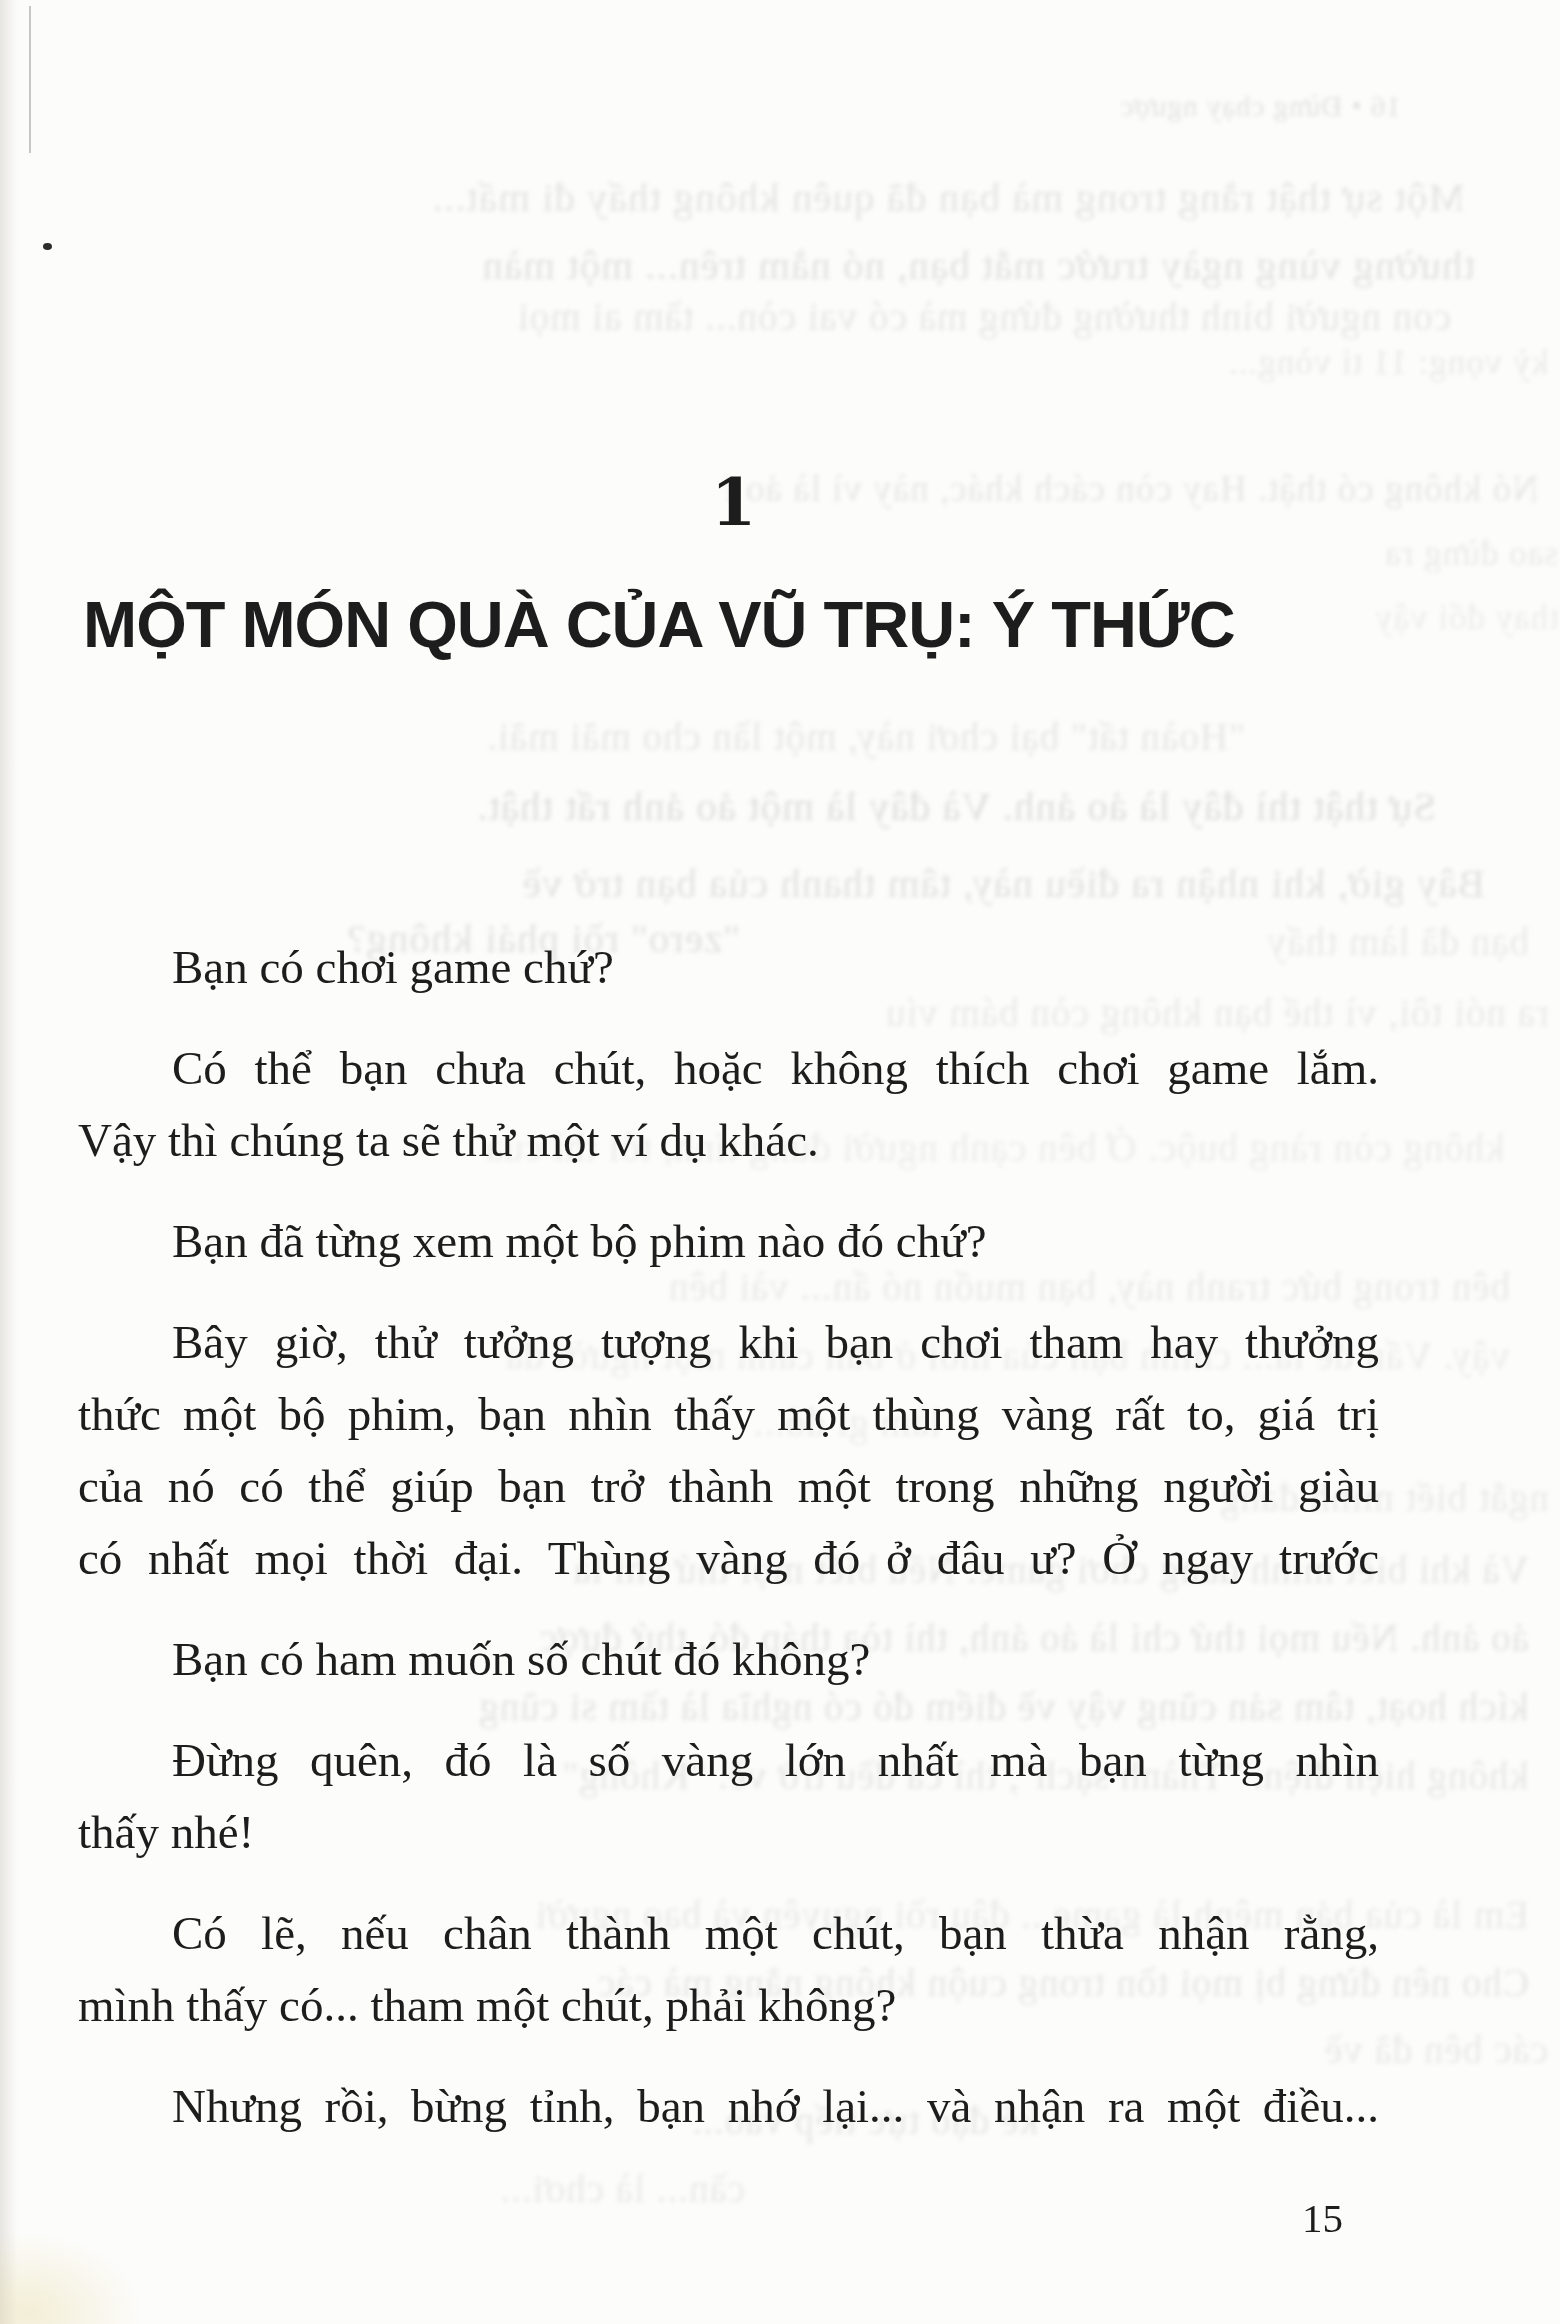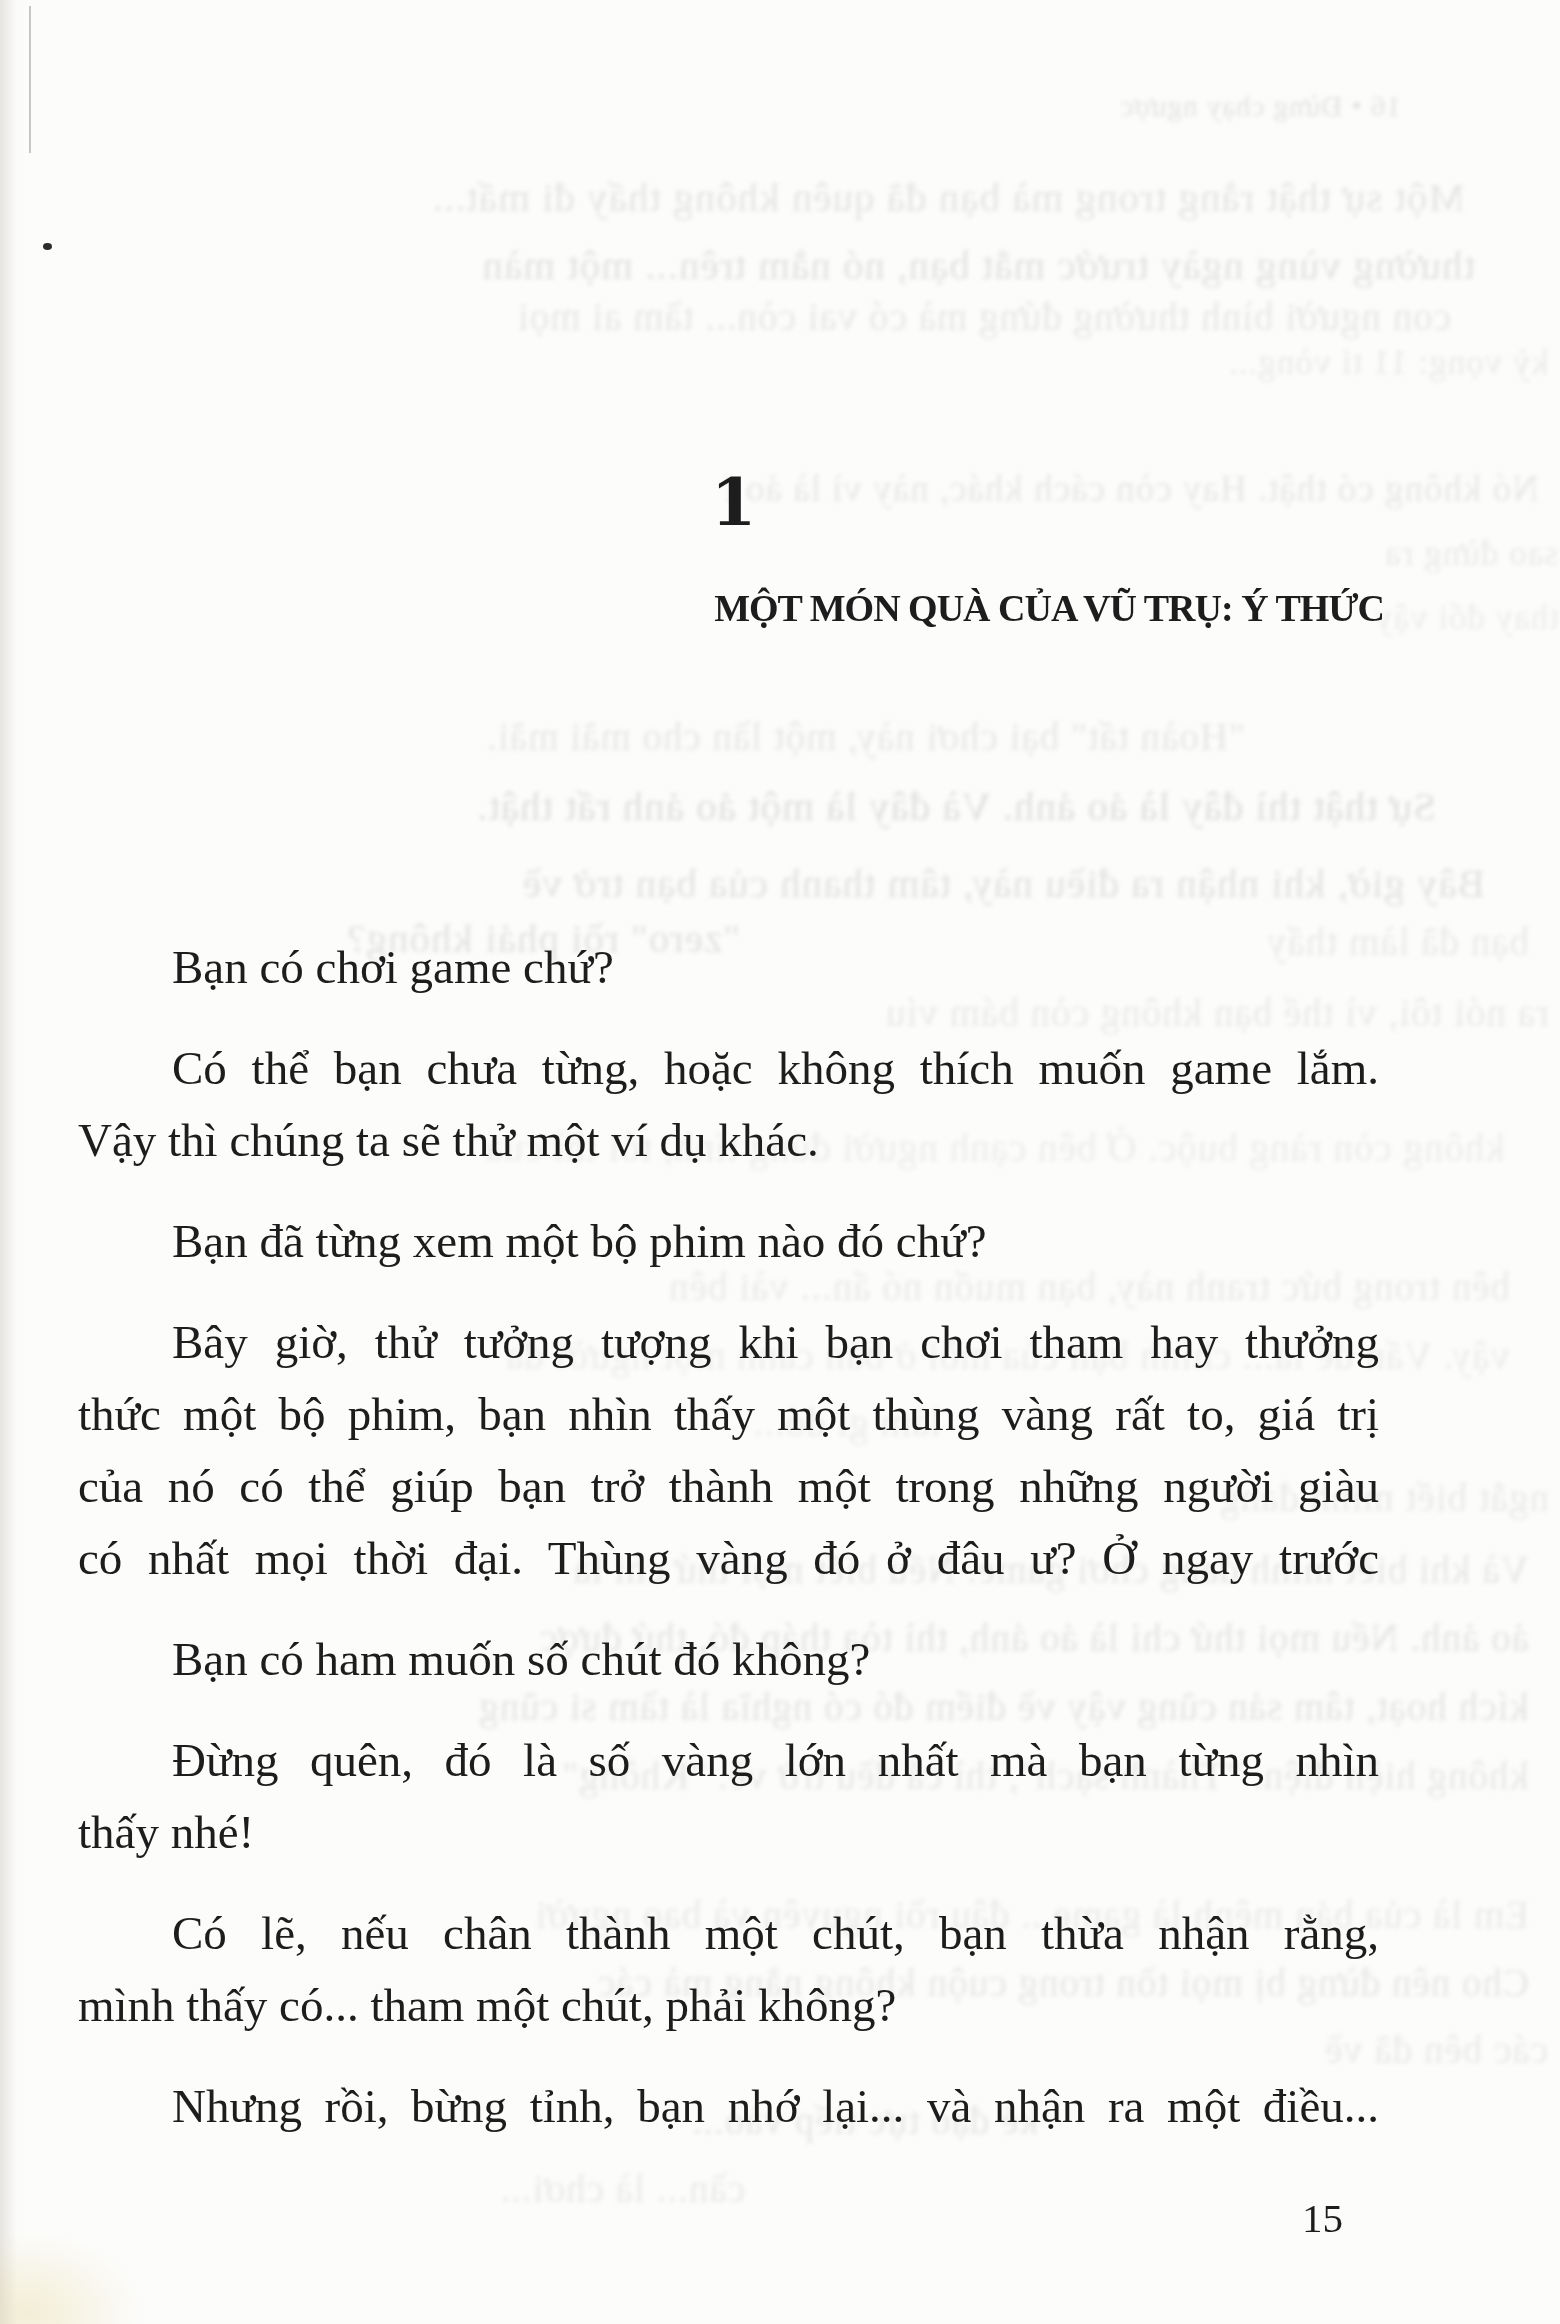--- a/index.html
+++ b/index.html
@@ -41,24 +41,24 @@
     font-weight: 700;
     font-size: 65px;
     line-height: 1;
     color: var(--ink, #161616);
   }
   .chapter-title {
     position: absolute;
     left: 83px;
     width: 1301px;
     top: 586px;
-    text-align: right;
-    font-family: Liberation Serif, serif;
+    text-align: left;
+    font-family: Liberation Sans, sans-serif;
     font-weight: 700;
-    font-size: 38px;
+    font-size: 65px;
     line-height: 1.2;
     letter-spacing: -1px;
     color: var(--ink, #141414);
   }
   .body-text {
     position: absolute;
     left: 78px;
     top: 931px;
     width: 1301px;
     font-family: "Liberation Serif", serif;
@@ -137,21 +137,21 @@
 
   <div class="chapter-number">1</div>
 
   <h1 class="chapter-title" style="margin:0;">MỘT MÓN QUÀ CỦA VŨ TRỤ: Ý THỨC</h1>
 
   <div class="body-text" id="body-text">
       <div class="para">
         <div class="line indent">Bạn có chơi game chứ?</div>
       </div>
       <div class="para">
-        <div class="line justified indent">Có thể bạn chưa từng, hoặc không thích muốn game lắm.</div>
+        <div class="line justified indent">Có thể bạn chưa chút, hoặc không thích chơi game lắm.</div>
         <div class="line">Vậy thì chúng ta sẽ thử một ví dụ khác.</div>
       </div>
       <div class="para">
         <div class="line indent">Bạn đã từng xem một bộ phim nào đó chứ?</div>
       </div>
       <div class="para">
         <div class="line justified indent">Bây giờ, thử tưởng tượng khi bạn chơi tham hay thưởng</div>
         <div class="line justified">thức một bộ phim, bạn nhìn thấy một thùng vàng rất to, giá trị</div>
         <div class="line justified">của nó có thể giúp bạn trở thành một trong những người giàu</div>
         <div class="line justified">có nhất mọi thời đại. Thùng vàng đó ở đâu ư? Ở ngay trước</div>

